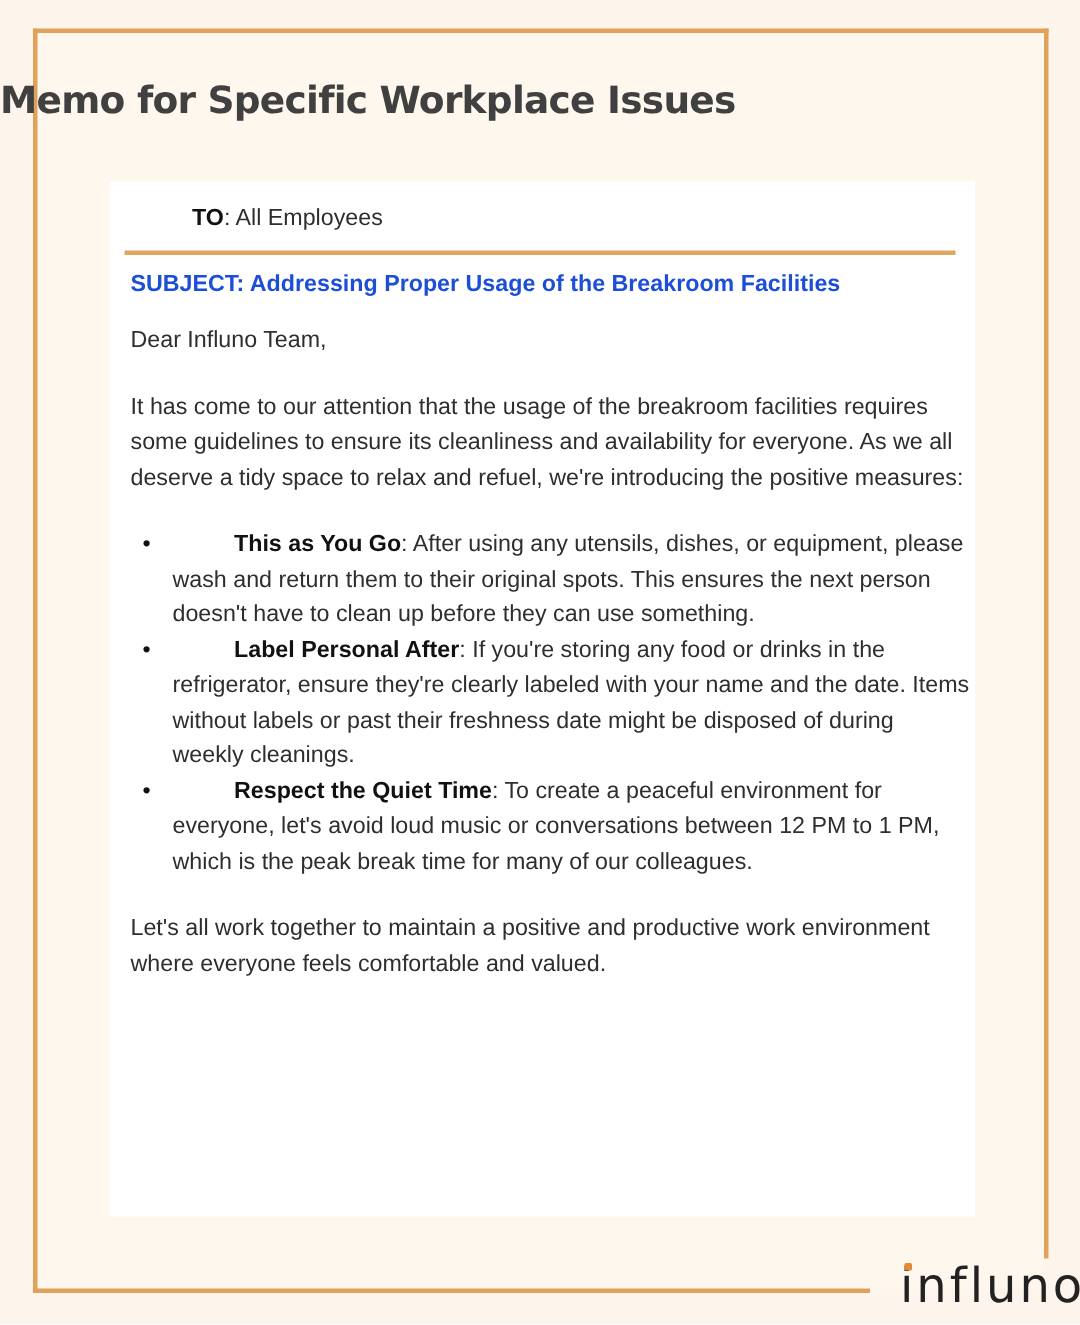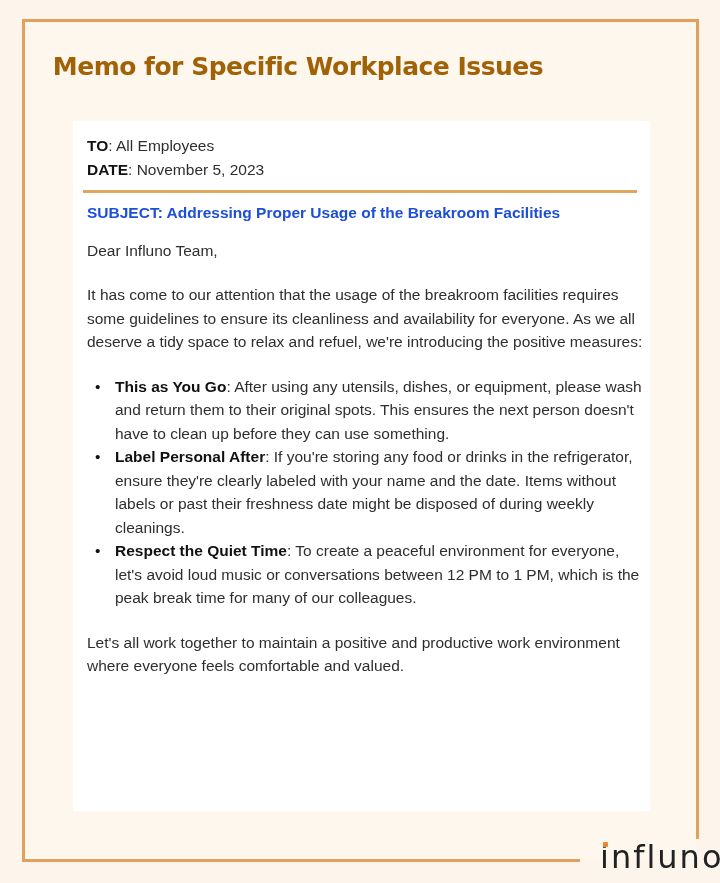--- a/index.html
+++ b/index.html
@@ -26,38 +26,37 @@
     .frame-bottom {
       position: absolute; left: 22px; top: 859px; width: 558px; height: 3px;
       background: #e0a15c;
     }
     .inner-bg {
       position: absolute; left: 25px; top: 22px; width: 671px; height: 837px;
       background: #fef7ee;
     }
     .title {
       position: absolute; left: 0; top: 52px; width: 596px;
-      text-align: center;
       font-family: "DejaVu Sans", "Liberation Sans", sans-serif;
       font-weight: bold;
       font-size: 25px;
       letter-spacing: -0.5px;
-      color: #a16207;
+      color: #404040;
     }
     .card {
       position: absolute; left: 73px; top: 121px; width: 577px; height: 690px;
       background: #ffffff;
     }
     .content {
       position: absolute; left: 87px; top: 134px; width: 560px;
       font-size: 15.5px;
       line-height: 23.5px;
       color: #2e2e2e;
     }
-    .content b { color: #111; }
+    .content b { color: #111; margin-left: 41px; }
     .hdr-line { margin: 0; }
     .divider {
       height: 3px; background: #dfa65e; margin: 9px 10px 8px -4px;
     }
     .subject { margin: 0; font-weight: bold; color: #1d4ed8; }
     .greeting { margin: 14px 0 0 0; }
     .para { margin: 21px 0 0 0; }
     ul.measures {
       margin: 21px 0 0 0; padding-left: 28px;
       list-style: none;
@@ -90,23 +89,20 @@
 <div class="frame-bottom"></div>
 
 <div class="title">Memo for Specific Workplace Issues</div>
 
 <div class="card"></div>
 
 <div class="content">
   <p class="hdr-line">
     <b>TO</b><span>: All Employees</span>
   </p>
-  <p class="hdr-line">
-    <b>DATE</b><span>: November 5, 2023</span>
-  </p>
 
   <div class="divider"></div>
 
   <p class="subject">SUBJECT: Addressing Proper Usage of the Breakroom Facilities</p>
 
   <p class="greeting">Dear Influno Team,</p>
 
   <p class="para">It has come to our attention that the usage of the breakroom facilities requires some guidelines to ensure its cleanliness and availability for everyone. As we all deserve a tidy space to relax and refuel, we're introducing the positive measures:</p>
 
   <ul class="measures">

